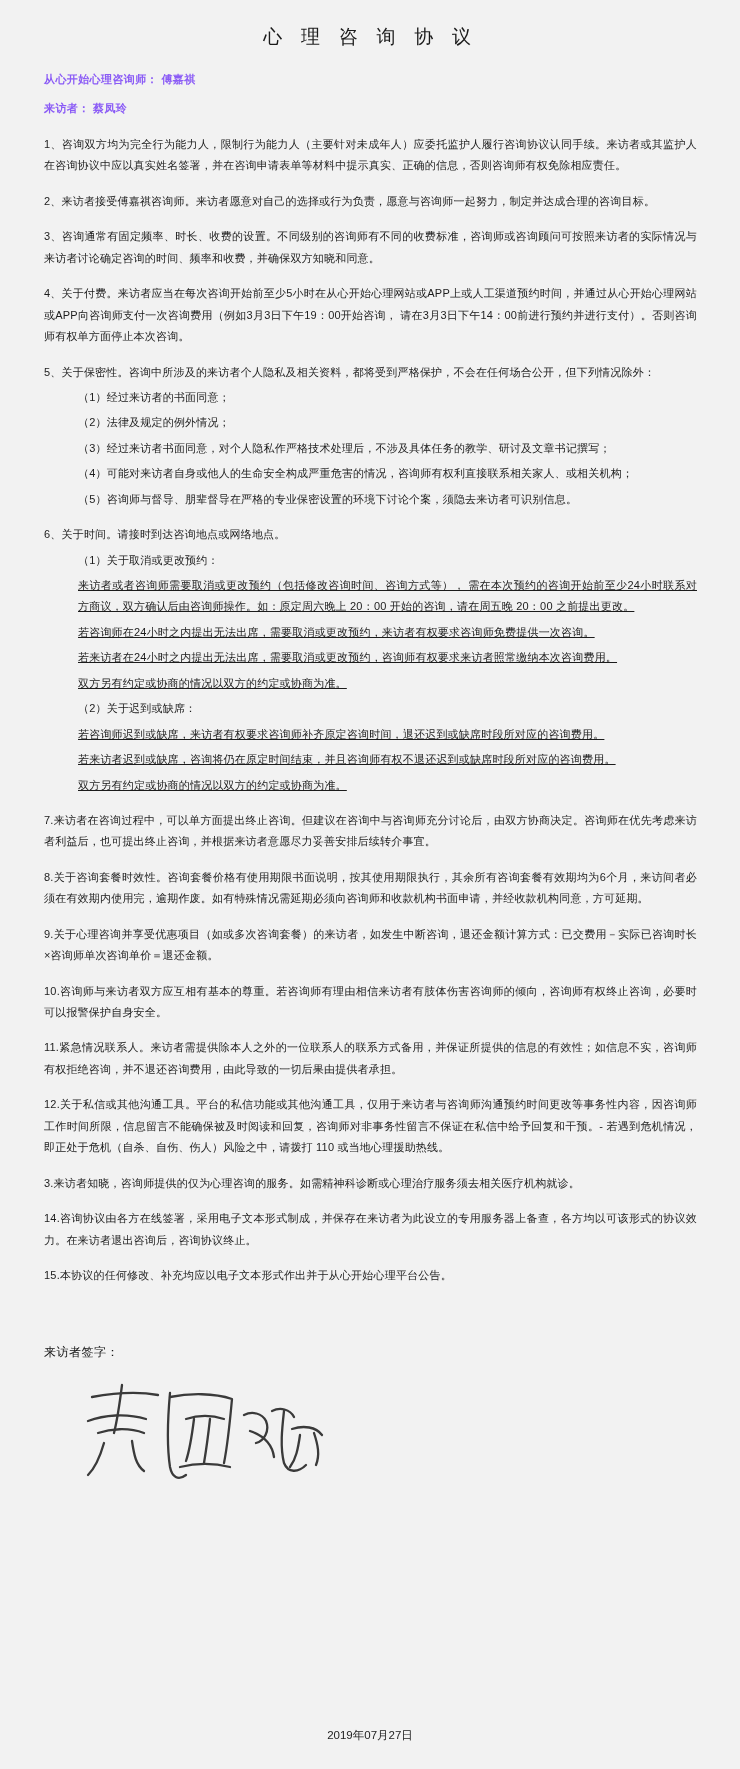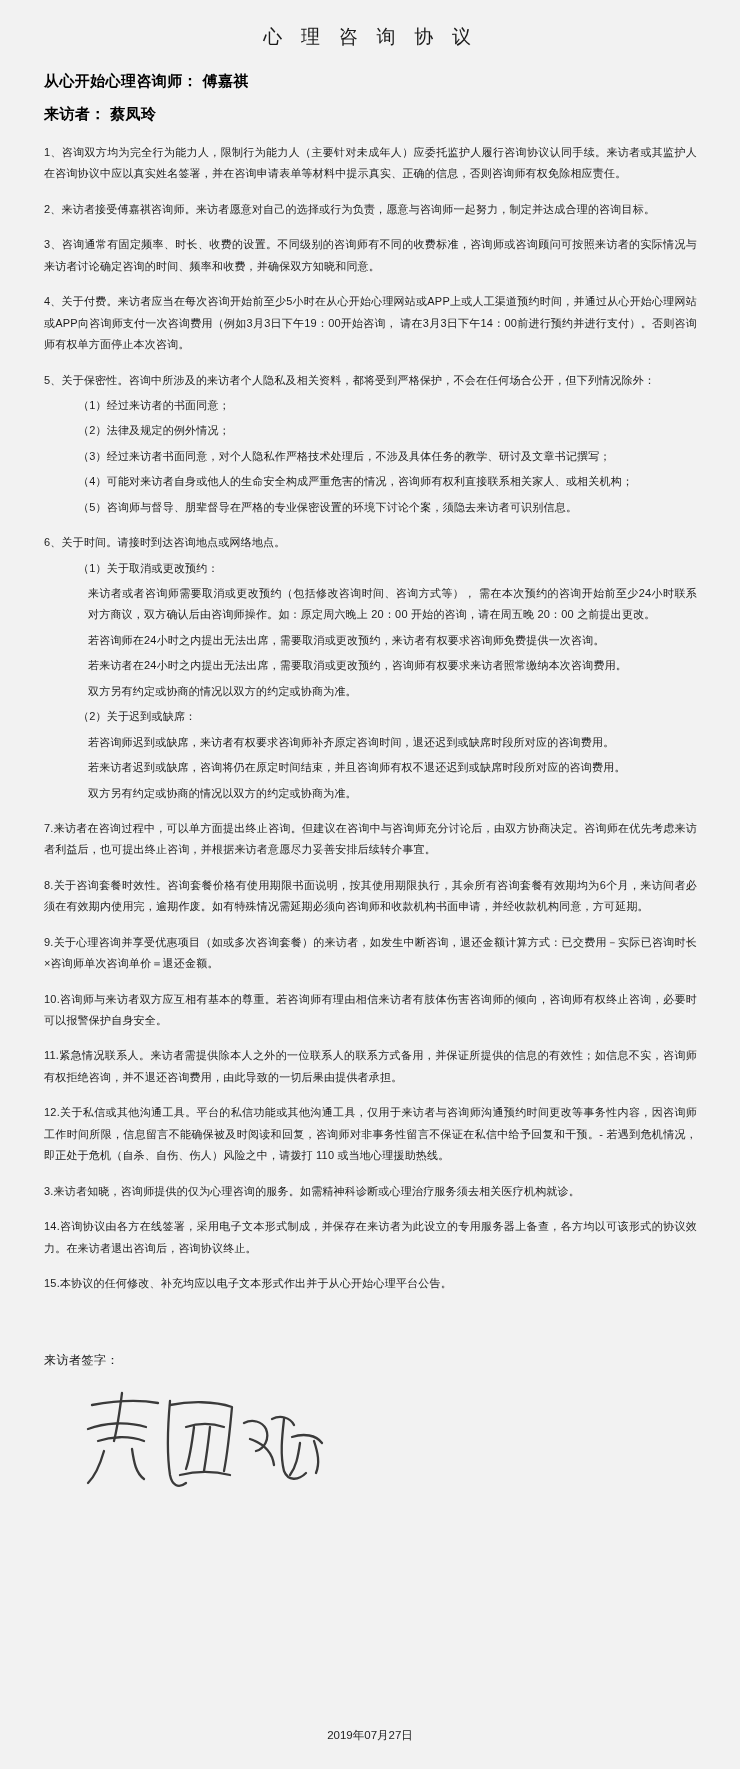--- a/index.html
+++ b/index.html
@@ -22,43 +22,44 @@
   .doc-title {
     text-align: center;
     font-size: 19px;
     letter-spacing: 7px;
     color: #1a1a1a;
     font-weight: 500;
     margin: 6px 0 22px 0;
     font-family: "Liberation Serif", serif;
   }
   .party-line {
-    font-size: 15px;
+    font-size: 11px;
     font-weight: bold;
-    color: #000000;
+    color: #8b5cf6;
     margin: 0 0 14px 0;
     letter-spacing: 0.4px;
   }
   .party-line.second {
     margin-bottom: 18px;
   }
   .clause {
     font-size: 11px;
     line-height: 1.95;
     color: #1c1c1c;
     margin: 0 0 14px 0;
     text-align: justify;
     letter-spacing: 0.2px;
   }
   .sub {
     margin-left: 34px;
   }
   .indent {
     text-indent: 0;
-    margin-left: 44px;
+    margin-left: 34px;
+    text-decoration: underline;
   }
   .tight {
     margin-bottom: 4px;
   }
   .sig-label {
     font-size: 12px;
     color: #141414;
     margin-top: 58px;
     margin-bottom: 4px;
     letter-spacing: 0.5px;

